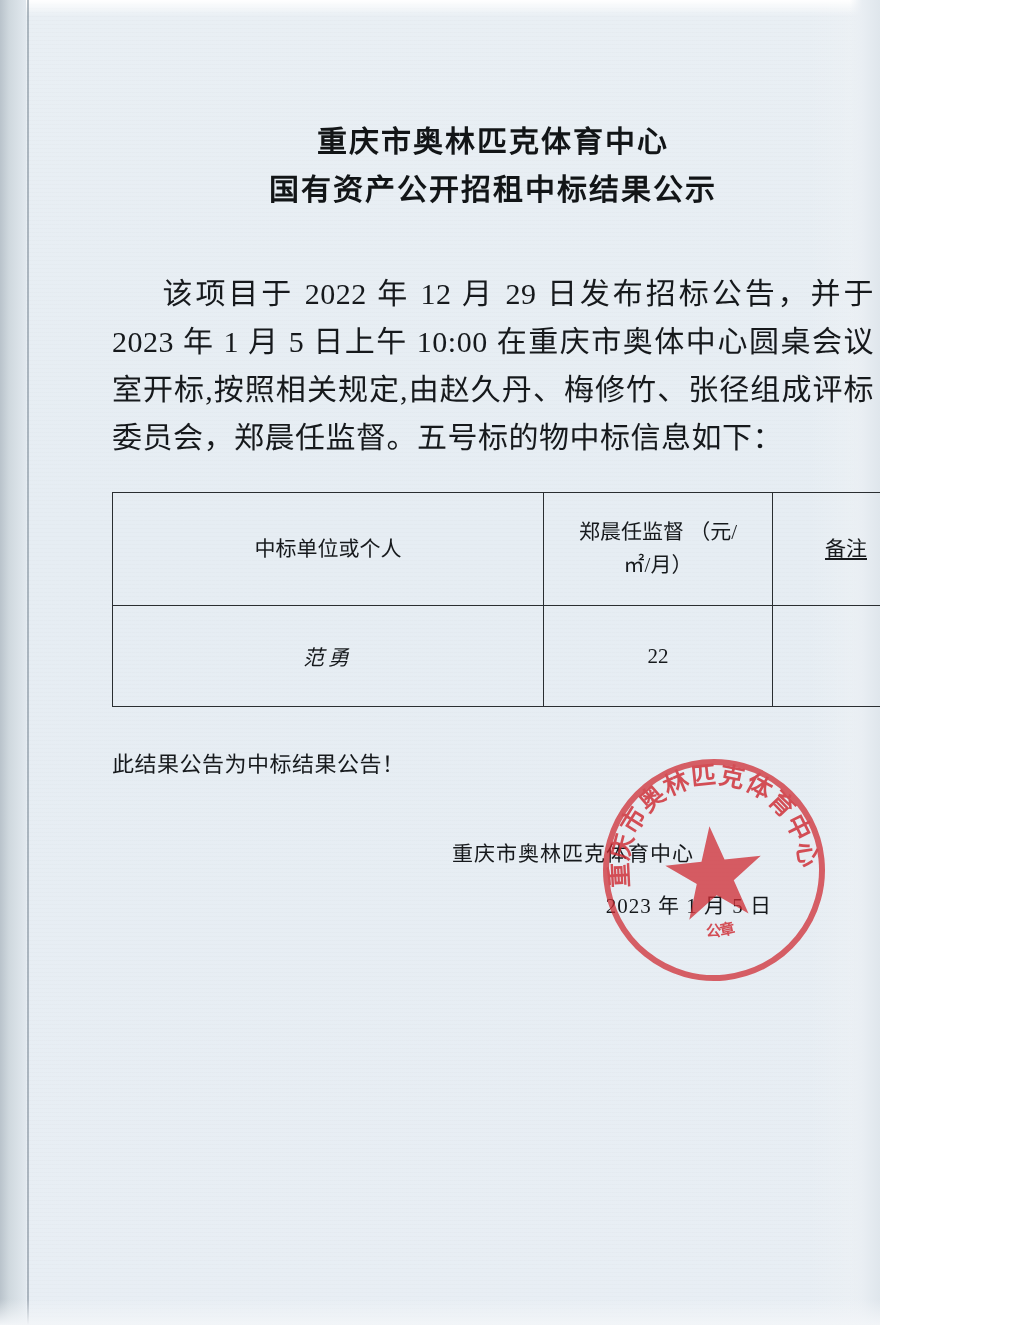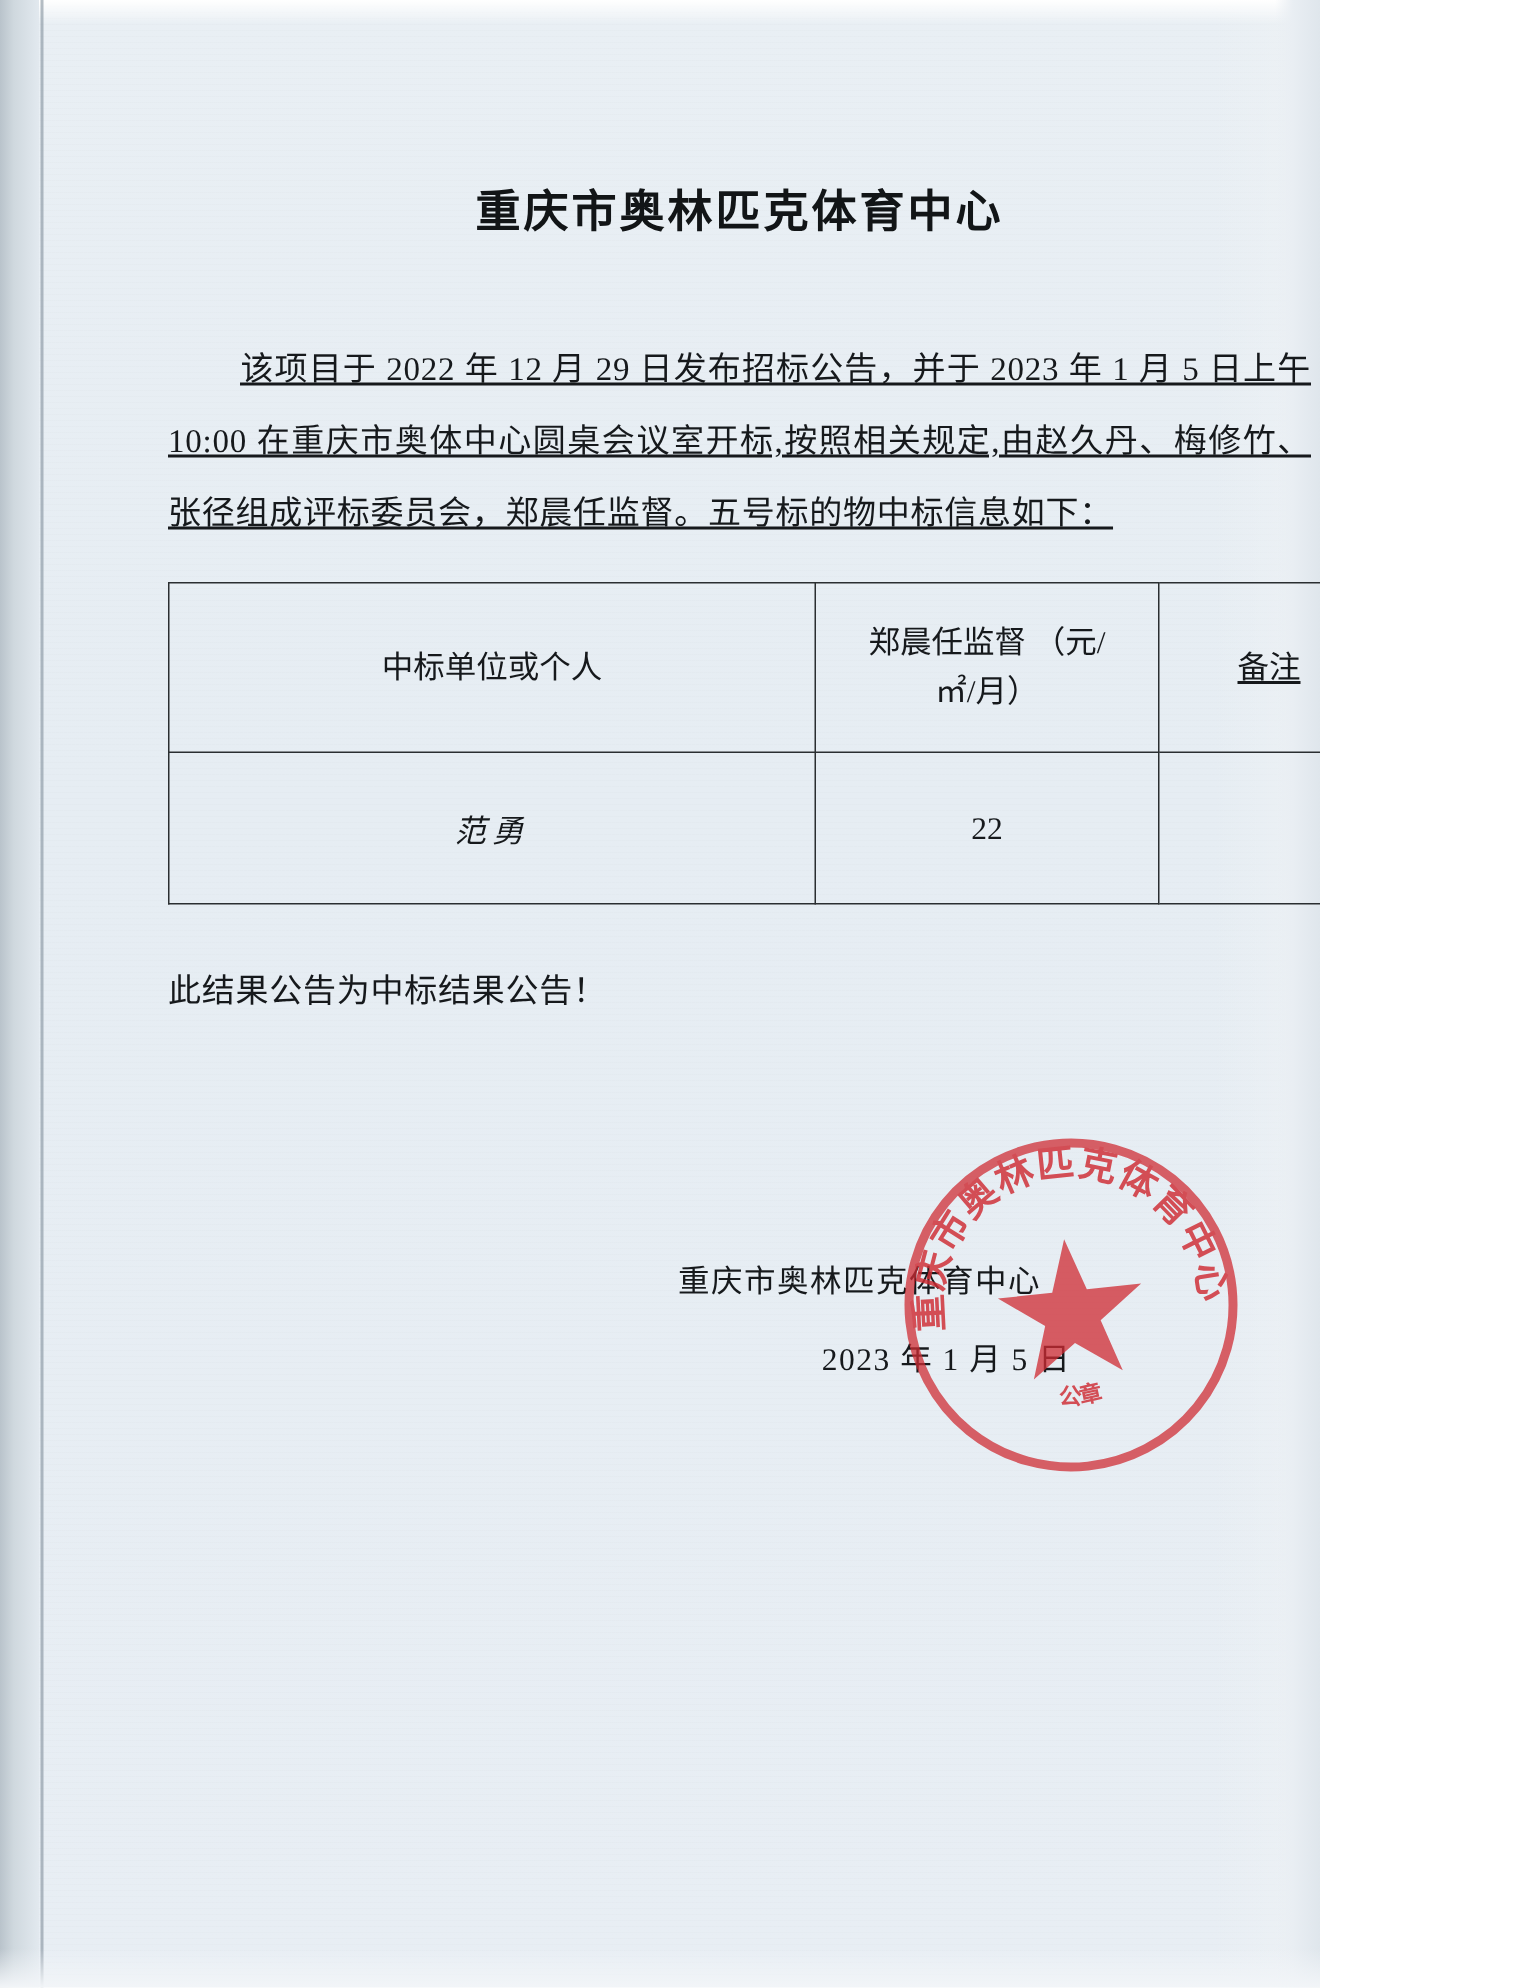--- a/index.html
+++ b/index.html
@@ -77,27 +77,26 @@
     font-weight: bold;
     font-size: 30px;
     letter-spacing: 2px;
     line-height: 48px;
     white-space: nowrap;
   }
 
   
   #intro-paragraph {
     margin-top: 56px;
-    font-size: 22px;
+    font-size: 30px;
     line-height: 48px;
     color: #16191c;
     text-align: justify;
     text-justify: inter-ideograph;
     letter-spacing: 0.5px;
-    text-decoration: underline;
   }
   #intro-paragraph .indent { display: inline-block; width: 48px; }
 
   
   #result-table {
     margin-top: 18px;
     width: 756px;
     border-collapse: collapse;
     table-layout: fixed;
   }
@@ -145,21 +144,21 @@
   #signature-block {
     position: absolute;
     left: 452px;
     top: 828px;
     width: 320px;
     color: #16191c;
     font-size: 21px;
     line-height: 52px;
     letter-spacing: 1px;
   }
-  #signature-date { text-align: center; padding-left: 38px; }
+  #signature-date { text-align: right; padding-left: 38px; }
 
   
   #seal {
     position: absolute;
     left: 598px;
     top: 754px;
     width: 232px;
     height: 232px;
     transform: rotate(-6deg);
     pointer-events: none;
@@ -187,20 +186,21 @@
   <div id="scan-edge-top"></div>
   <div id="scan-edge-left"></div>
   <div id="scan-edge-left-line"></div>
   <div id="scan-edge-right"></div>
   <div id="scan-edge-bottom"></div>
 
   <div class="doc-body">
 
     <div id="title-block">
       <div class="title-line">重庆市奥林匹克体育中心</div>
+      <div class="title-line">国有资产公开招租中标结果公示</div>
     </div>
 
     <p id="intro-paragraph"><span class="indent"></span><span>该项目于 2022 年 12 月 29 日发布招标公告，并于 2023 年 1 月 5 日上午 10:00 在重庆市奥体中心圆桌会议室开标,按照相关规定,由赵久丹、梅修竹、张径组成评标委员会，郑晨任监督。五号标的物中标信息如下：</span></p>
 
     <table id="result-table">
       <thead>
         <tr>
           <td class="col-unit">中标单位或个人</td>
           <td class="col-price">
             <div>郑晨任监督 （元/</div>

